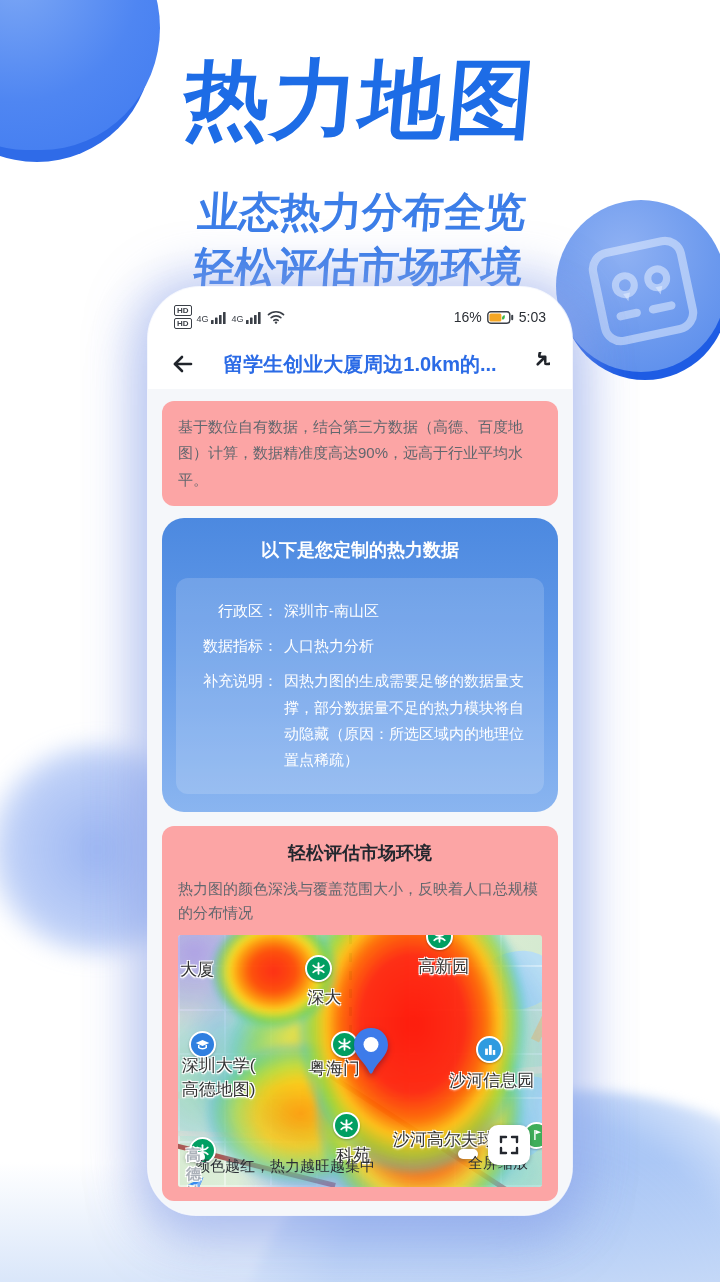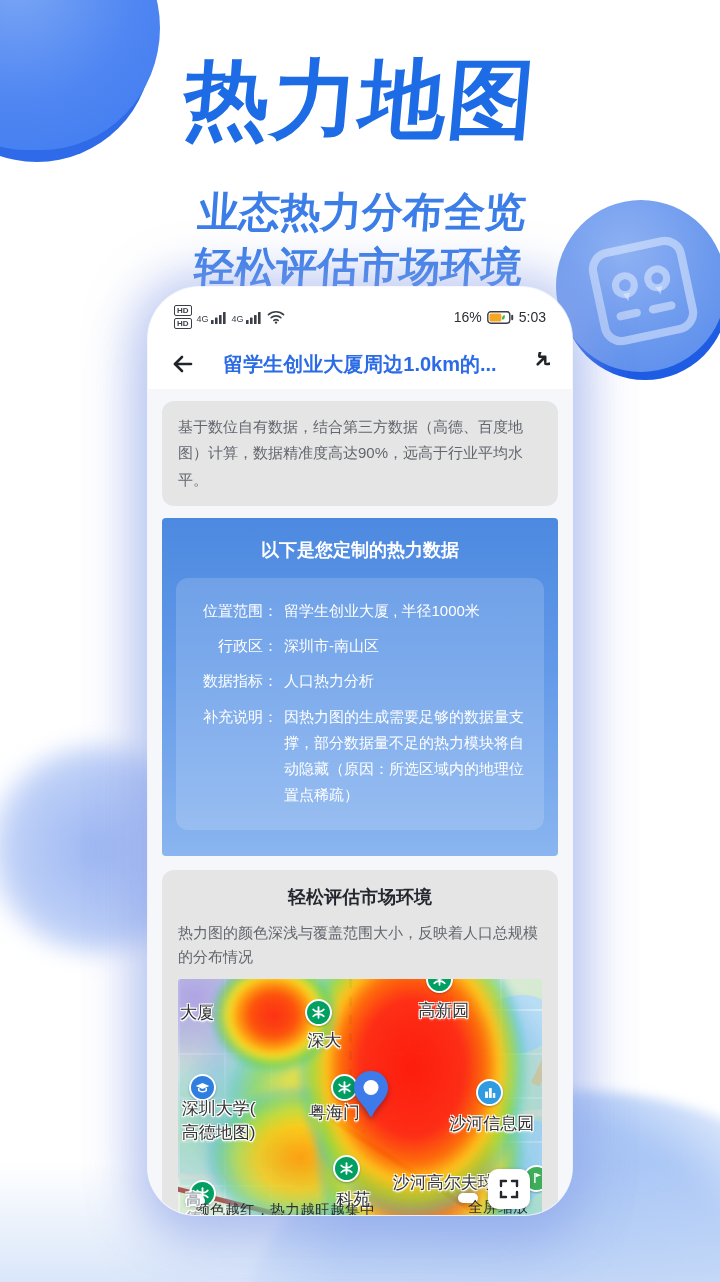--- a/index.html
+++ b/index.html
@@ -44,23 +44,23 @@
     padding:0 2px; line-height:9px; letter-spacing:0; }
   .net { display:flex; align-items:flex-end; gap:1px; }
   .net-label { font-size:9px; font-weight:400; color:#3a3f47; margin-right:1px; }
   .sb-text { font-size:14px; color:#2c3036; }
   .navbar { display:flex; align-items:center; padding:8px 20px 0 20px; height:58px; }
   .nav-title { flex:1; text-align:center; font-size:20px; font-weight:700; color:#2b6be6;
     white-space:nowrap; overflow:hidden; }
   .icon-btn { width:30px; height:30px; display:flex; align-items:center; justify-content:center; cursor:pointer; }
   
   .content { background:#f5f7fa; padding:12px 14px 0 14px; height:100%; }
-  .card { background:#e5e5e5; border-radius:12px; }
+  .card { background:#fca5a5; border-radius:12px; }
   .card-intro { padding:13px 16px; font-size:15px; line-height:1.75; color:#62676e; }
-  .card-blue { margin-top:12px; border-radius:4px; padding:16px 14px 26px 14px;
+  .card-blue { margin-top:12px; border-radius:22px; padding:16px 14px 18px 14px;
     background:linear-gradient(180deg, #4c89e0 0%, #639ae8 45%, #8ab5f0 100%); }
   .card-blue-title { text-align:center; color:#ffffff; font-size:18px; font-weight:700; margin:4px 0 16px 0; }
   .blue-panel { background:rgba(255,255,255,0.16); border-radius:12px; padding:20px 14px; }
   .brow { display:flex; margin-bottom:9px; }
   .brow:last-child { margin-bottom:1px; }
   .brow .lbl { width:88px; min-width:88px; text-align:right; color:#ffffff; font-size:15px; line-height:1.75; }
   .brow .val { flex:1; margin-left:6px; color:#ffffff; font-size:15px; line-height:1.75; }
   .card-heat { margin-top:14px; padding:15px 16px 14px 16px; }
   .card-heat-title { text-align:center; font-size:18px; font-weight:700; color:#23272e; }
   .heat-desc { margin-top:12px; font-size:15px; line-height:1.6; color:#62676e; }
@@ -216,24 +216,20 @@
   <div class="content">
 
     <div class="card card-intro">
       <span>基于数位自有数据，结合第三方数据（高德、百度地图）计算，数据精准度高达90%，远高于行业平均水平。</span>
     </div>
 
     <div class="card-blue">
       <div class="card-blue-title">以下是您定制的热力数据</div>
       <div class="blue-panel">
         <div class="brow">
-          <span class="lbl">位置范围：</span>
-          <span class="val">留学生创业大厦 , 半径1000米</span>
-        </div>
-        <div class="brow">
           <span class="lbl">行政区：</span>
           <span class="val">深圳市-南山区</span>
         </div>
         <div class="brow">
           <span class="lbl">数据指标：</span>
           <span class="val">人口热力分析</span>
         </div>
         <div class="brow">
           <span class="lbl">补充说明：</span>
           <span class="val">因热力图的生成需要足够的数据量支撑，部分数据量不足的热力模块将自动隐藏（原因：所选区域内的地理位置点稀疏）</span>

